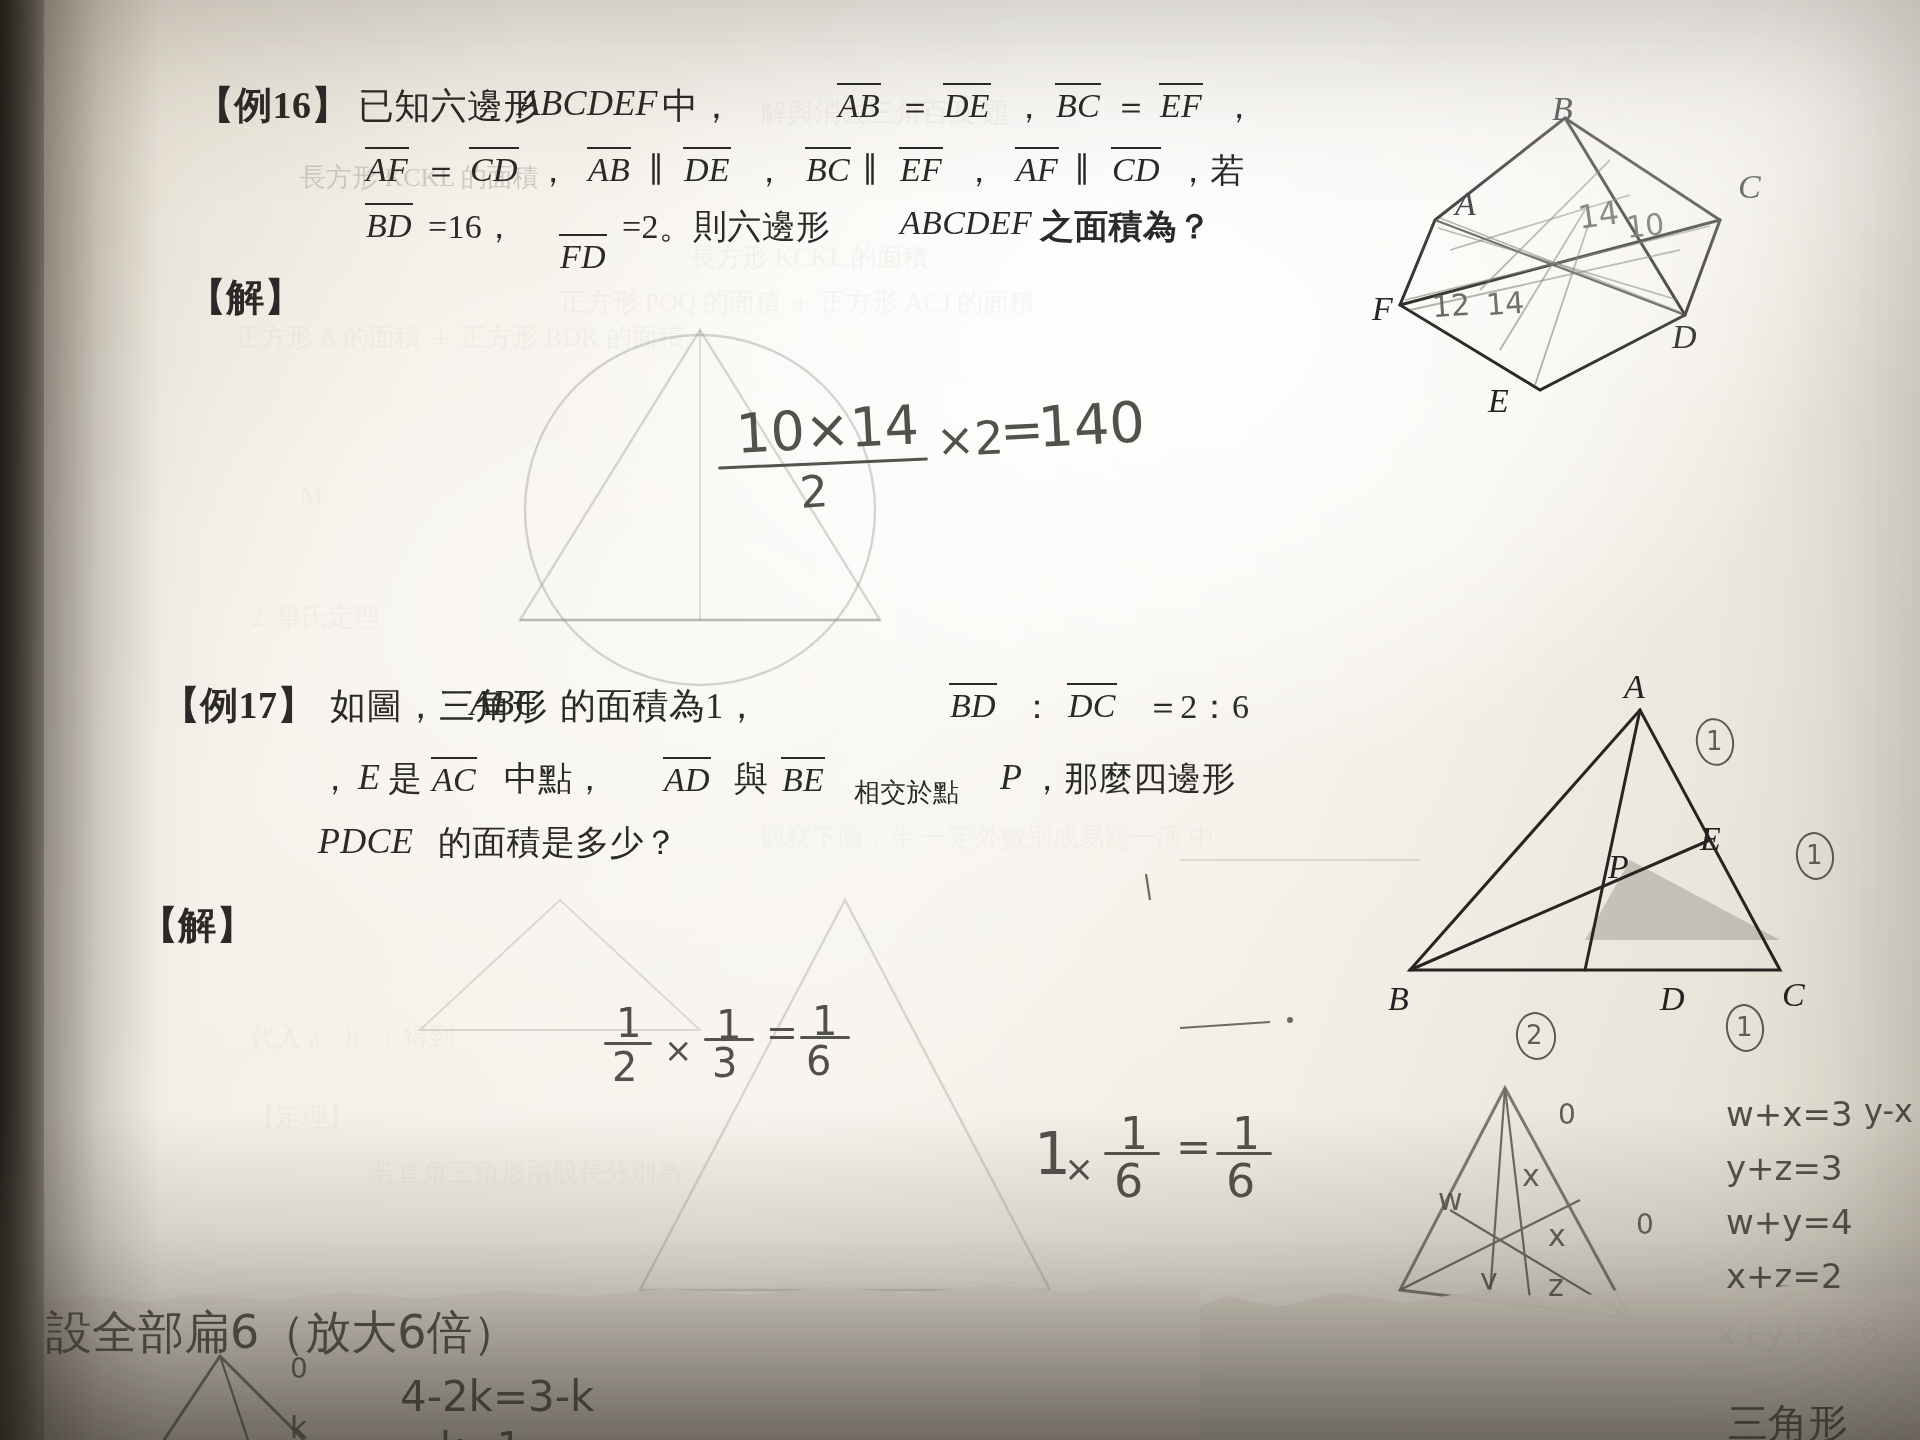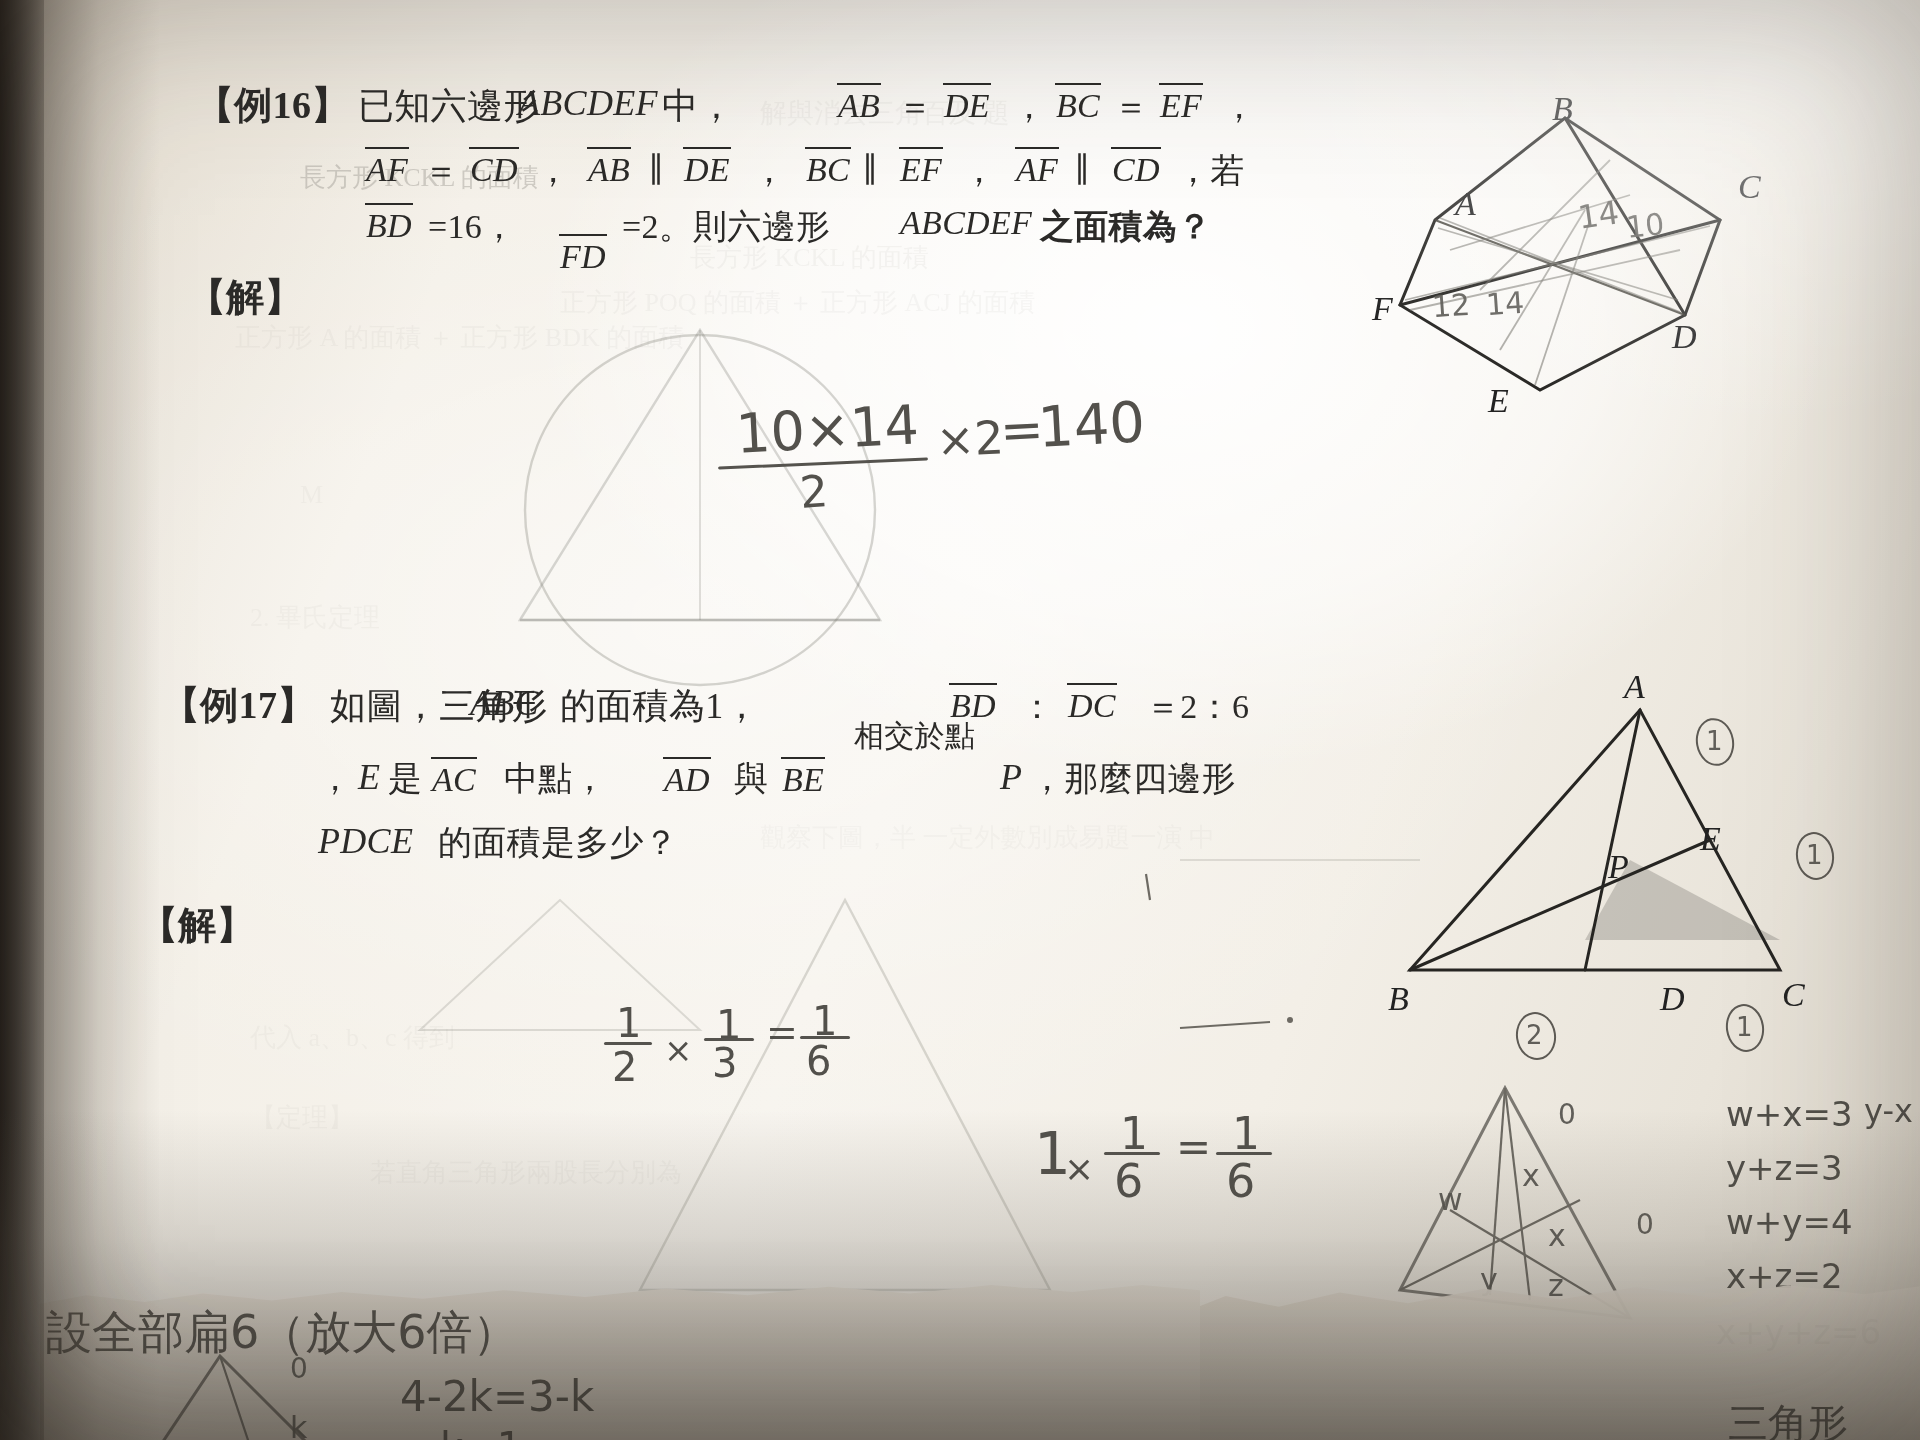--- a/index.html
+++ b/index.html
@@ -257,21 +257,21 @@
   <div class="t cjk" style="left:1146px; top:684px; font-size:34px;">＝2：6</div>
 
   <div class="t cjk" style="left:318px; top:756px; font-size:34px;">，</div>
   <div class="t ital" style="left:358px; top:756px; font-size:36px;">E</div>
   <div class="t cjk" style="left:388px; top:756px; font-size:34px;">是</div>
   <div class="t" style="left:432px; top:760px; font-size:34px;"><span class="ov">AC</span></div>
   <div class="t cjk" style="left:504px; top:756px; font-size:34px;">中點，</div>
   <div class="t" style="left:664px; top:760px; font-size:34px;"><span class="ov">AD</span></div>
   <div class="t cjk" style="left:734px; top:756px; font-size:34px;">與</div>
   <div class="t" style="left:782px; top:760px; font-size:34px;"><span class="ov">BE</span></div>
-  <div class="t cjk" style="left:854px; top:716px; font-size:30px;">相交於點</div>
+  <div class="t cjk" style="left:854px; top:775px; font-size:26px;">相交於點</div>
   <div class="t ital" style="left:1000px; top:756px; font-size:36px;">P</div>
   <div class="t cjk" style="left:1030px; top:756px; font-size:34px;text-align:center;">，那麼四邊形</div>
 
   <div class="t ital" style="left:318px; top:820px; font-size:36px;">PDCE</div>
   <div class="t cjk" style="left:438px; top:820px; font-size:34px;">的面積是多少？</div>
 
   <div class="t cjk" style="left:140px; top:900px; font-size:38px; font-weight:700;">【解】</div>
 
   <svg style="left:1390px; top:700px;" width="420" height="300">
     <polygon points="240,160 195,240 390,240" fill="rgba(120,118,112,0.34)" stroke="none"></polygon>

